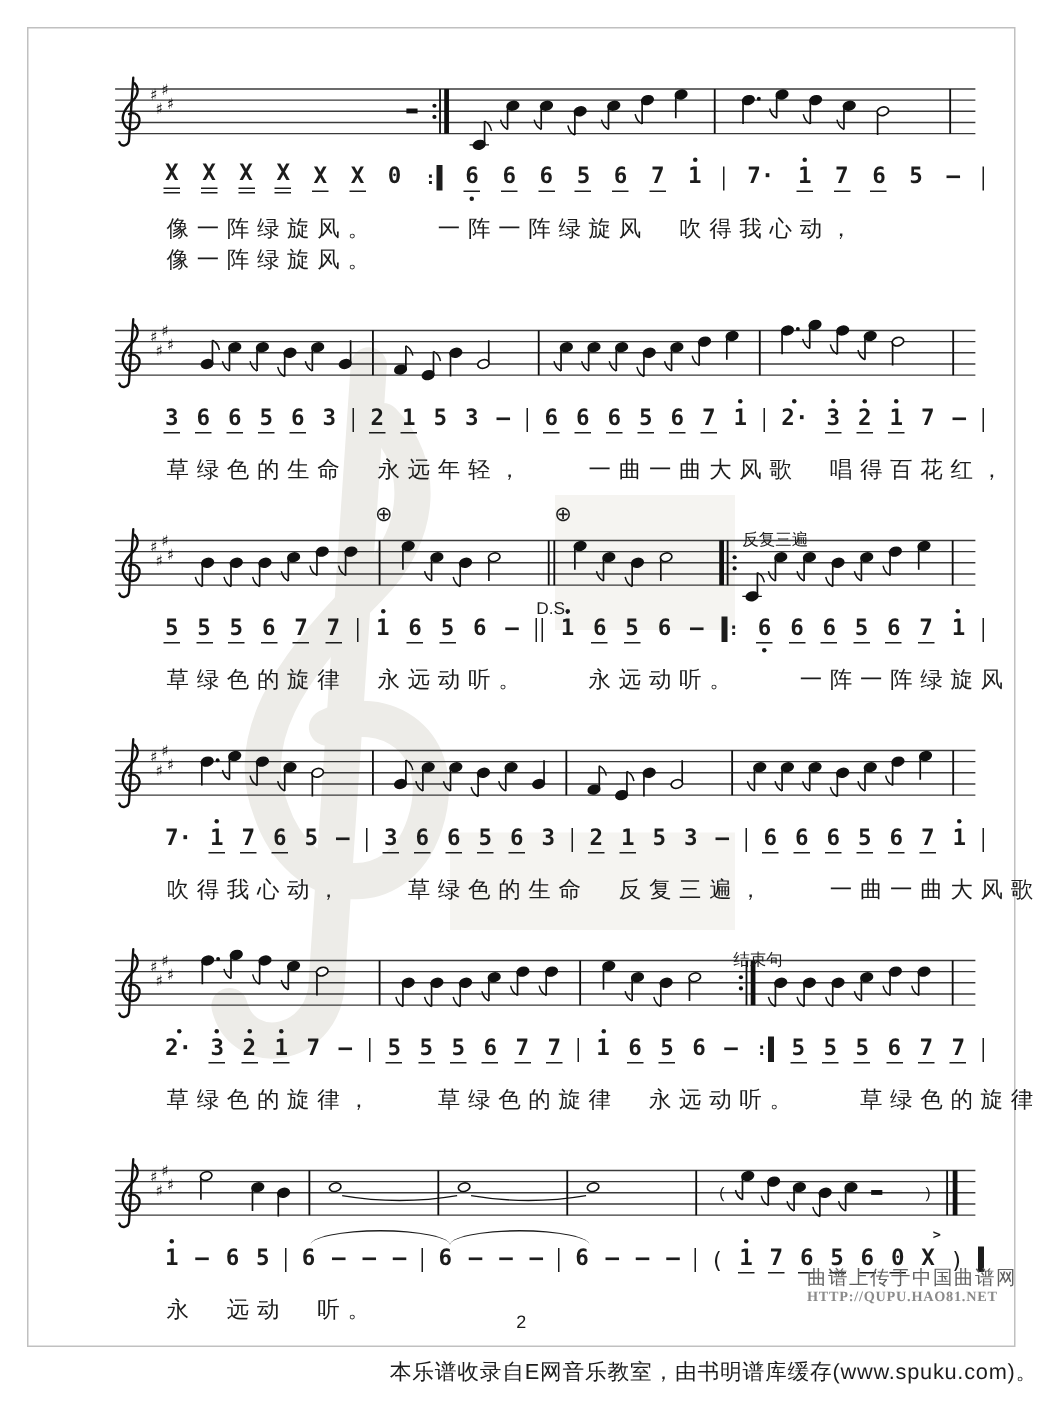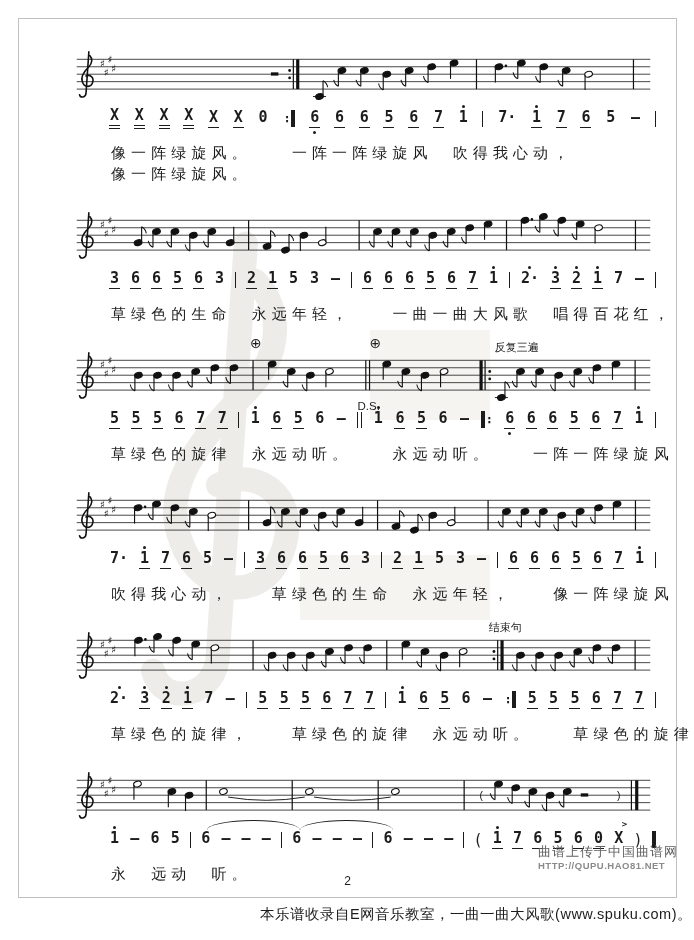--- a/index.html
+++ b/index.html
@@ -10,21 +10,21 @@
   html,body{margin:0;padding:0;background:#fff;}
   .page{position:relative;width:694px;height:940px;background:#fff;overflow:hidden;
         font-family:"Liberation Sans",sans-serif;color:var(--ink);}
   .wm{position:absolute;z-index:0;pointer-events:none;}
   .wm-rect{position:absolute;background:#f5f4f1;z-index:0;}
   .sheet{position:absolute;left:18px;top:18px;width:657px;height:878px;
          border:1px solid var(--page-border);z-index:1;}
   .score{position:relative;padding:16px 14px 0 46px;}
   .system{position:relative;margin-bottom:11px;}
   .ann-above{position:relative;height:15px;}
-  .ann-above .ann-text{position:absolute;top:4px;font-size:11px;color:var(--ink);white-space:nowrap;}
+  .ann-above .ann-text{position:absolute;top:16px;font-size:11px;color:var(--ink);white-space:nowrap;}
   .ann-above .coda{position:absolute;top:-1px;font-size:14px;color:var(--ink);font-family:"DejaVu Sans",sans-serif;}
   .ann-below{position:absolute;top:64px;font-size:11.5px;color:var(--ink);z-index:2;text-align:right;}
   svg.staff{display:block;width:100%;height:54px;}
   .jianpu{position:relative;display:flex;justify-content:space-between;align-items:center;
           height:27px;margin:1px 6px 0 44px;
           font-family:"DejaVu Sans Mono",monospace;font-size:15px;font-weight:600;}
   .jp-tok{position:relative;display:inline-block;line-height:1;}
   .jp-num{display:inline-block;line-height:1;padding:0 1px 2px 1px;}
   .jp-num.u1{border-bottom:1.5px solid var(--ink);}
   .jp-num.u2{border-bottom:4px double var(--ink);}
@@ -42,21 +42,21 @@
   .jp-bar{display:inline-flex;align-items:center;}
   .jp-tie{position:absolute;top:-6px;height:9px;border-top:1.4px solid var(--ink);
           border-radius:50% 50% 0 0 / 100% 100% 0 0;}
   .lyrics{margin:11px 0 0 46px;}
   .lyric-line{font-family:"Liberation Serif",serif;font-size:15px;line-height:21px;
               letter-spacing:0.34em;white-space:nowrap;}
   .page-number{position:absolute;left:50%;transform:translateX(-50%);bottom:9px;font-size:12px;}
   .site-wm{position:absolute;right:16px;top:844px;text-align:left;z-index:2;line-height:1.25;}
   .site-wm .l1{font-size:13px;color:var(--site-watermark-text);letter-spacing:1px;}
   .site-wm .l2{font-size:9.5px;font-weight:700;color:var(--site-watermark-url);
-               font-family:Liberation Sans, sans-serif;letter-spacing:0.5px;}
+               font-family:Liberation Serif, serif;letter-spacing:0.5px;}
   .footer-note{position:absolute;right:2px;top:905px;font-size:14.5px;color:var(--footer-text);
                z-index:2;letter-spacing:0.5px;}
 </style>
 </head>
 <body>
 
 <div class="page">
 
   <div class="wm-rect" style="left:370px;top:330px;width:120px;height:90px;"></div>
   <div class="wm-rect" style="left:300px;top:555px;width:190px;height:65px;"></div>
@@ -534,21 +534,21 @@
             <span class="jp-tok"><span class="jp-num u1">6</span></span>
             <span class="jp-tok"><span class="jp-num u1">5</span></span>
             <span class="jp-tok"><span class="jp-num u1">6</span></span>
             <span class="jp-tok"><span class="jp-num u1">7</span></span>
             <span class="jp-tok"><span class="jp-num">1</span><i class="jp-od"></i></span>
             <span class="jp-bar">
               <span class="jpthin"></span>
             </span>
           </div>
           <div class="lyrics">
-            <div class="lyric-line">吹得我心动，　　草绿色的生命　永远年轻，　　像一阵绿旋风</div>
+            <div class="lyric-line">吹得我心动，　　草绿色的生命　反复三遍，　　一曲一曲大风歌</div>
           </div>
         </div>
         <div class="system">
           <div class="ann-above">
             <span class="ann-text" style="left: 71%;">结束句</span>
           </div>
           <svg class="staff" viewBox="0 0 620 58">
             <line x1="2" y1="10" x2="618" y2="10" stroke="#3a3a3a" stroke-width="1"></line>
             <line x1="2" y1="18" x2="618" y2="18" stroke="#3a3a3a" stroke-width="1"></line>
             <line x1="2" y1="26" x2="618" y2="26" stroke="#3a3a3a" stroke-width="1"></line>
@@ -774,14 +774,14 @@
         </div>
       </div>
     <div class="page-number">2</div>
   </div>
 
   <div class="site-wm">
     <div class="l1">曲谱上传于中国曲谱网</div>
     <div class="l2">HTTP://QUPU.HAO81.NET</div>
   </div>
 
-  <div class="footer-note">本乐谱收录自E网音乐教室，一曲一曲大风歌(www.spuku.com)。</div>
+  <div class="footer-note">本乐谱收录自E网音乐教室，由书明谱库缓存(www.spuku.com)。</div>
 </div>
 
 </body></html>

